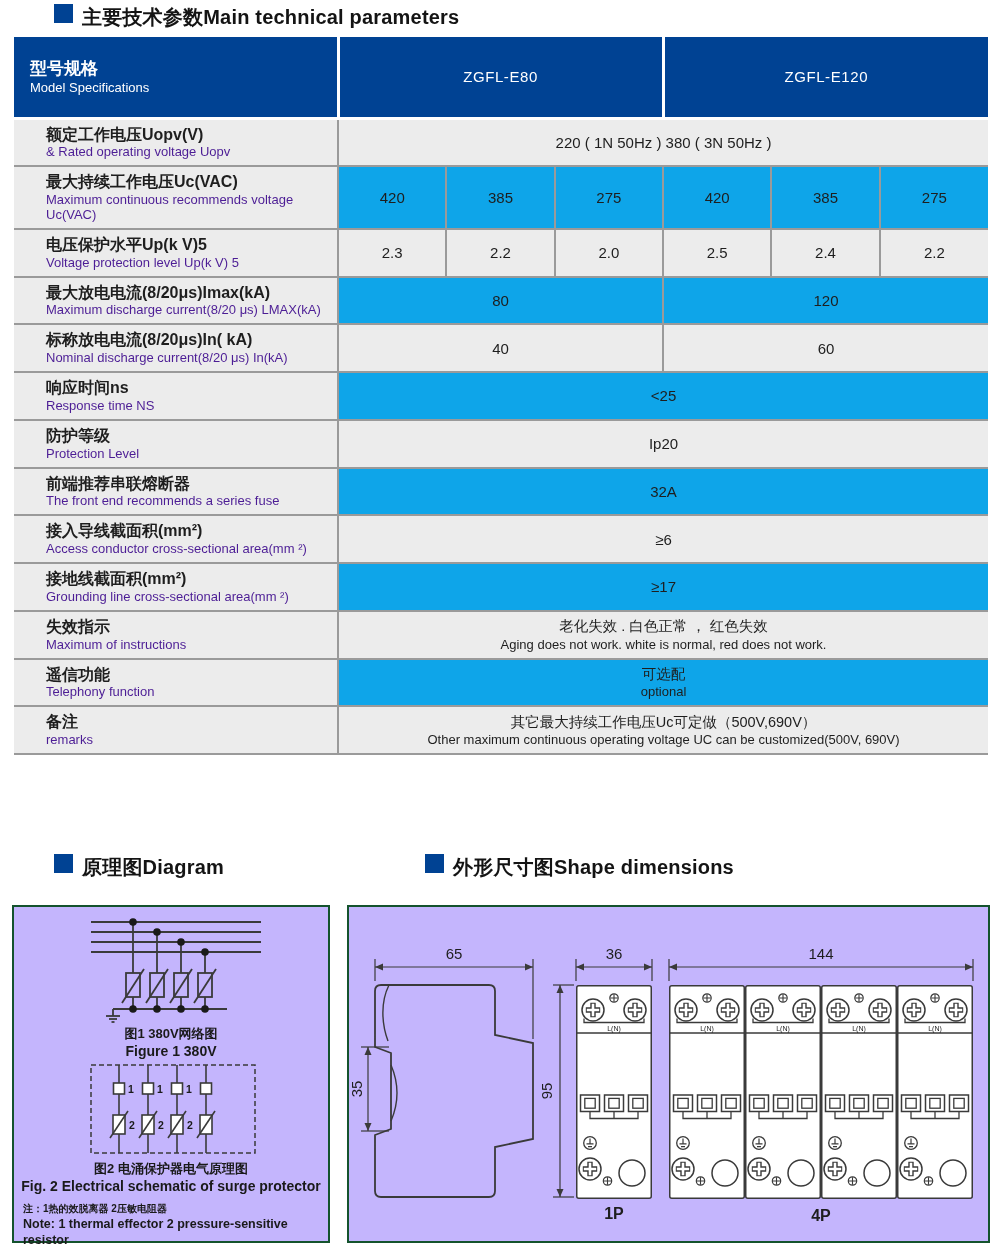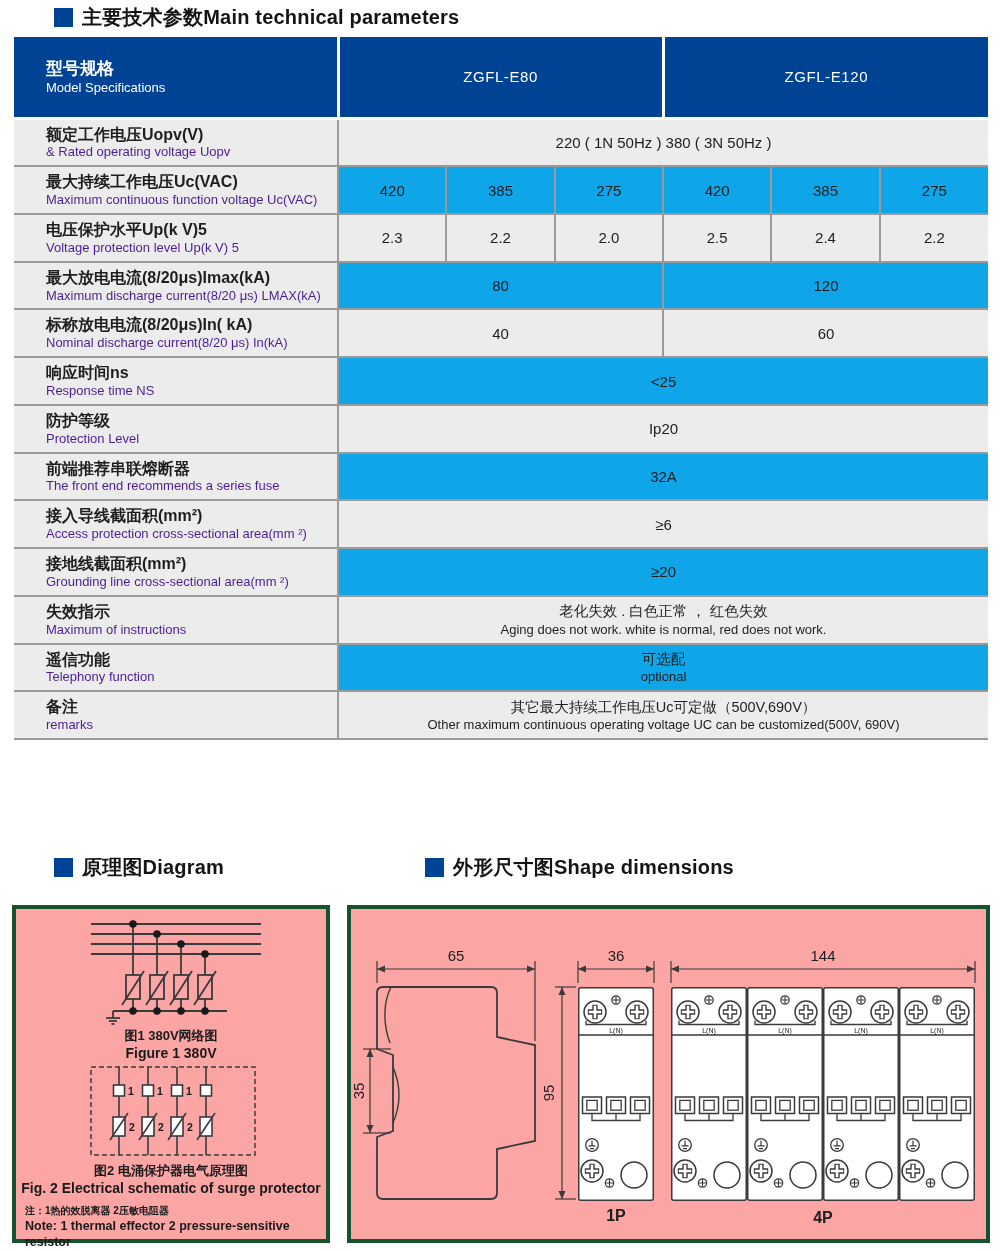--- a/index.html
+++ b/index.html
@@ -1,51 +1,51 @@
 <!DOCTYPE html>
 <html><head>
 <meta charset="utf-8">
 <style>
   * { margin:0; padding:0; box-sizing:border-box; }
   body { background:#fff; }
   .page {
     position:relative; width:1000px; height:1251px; background:#fff;
     font-family:"Liberation Sans", sans-serif; color:#222; overflow:hidden;
   }
-  .sec-head { position:absolute; display:flex; align-items:center; gap:9px;
+  .sec-head { position:absolute; display:flex; gap:9px;
     font-size:20px; font-weight:700; color:#141414; letter-spacing:.2px;padding-left:40px; }
   .sq { width:19px; height:19px; background:#004293; display:inline-block; flex:0 0 auto; }
 
   
   table.spec { position:absolute; left:14px; top:37px; width:974px;
     border-collapse:collapse; table-layout:fixed; }
   .spec th, .spec td { padding:0; vertical-align:middle; }
   .spec thead th { background:#004293; color:#fff; height:81px; }
   .spec thead th + th { border-left:3px solid #fff; }
   .spec thead th { border-bottom:3px solid #fff; }
-  .spec thead th.lblh { text-align:left; padding-left:32px; }
+  .spec thead th.lblh { text-align:left; padding-left:16px; }
   .lblh .cn { display:block; font-size:17px; font-weight:700; line-height:1.3; }
   .lblh .en { display:block; font-size:13px; font-weight:400; line-height:1.25; }
   .spec thead th.model { font-size:15px; font-weight:400; letter-spacing:.6px; text-align:center; }
   .spec tbody tr { height:42px; }
   .spec tbody th.lbl { background:#ececec; text-align:left; font-weight:400;
     padding:5px 8px 5px 32px; border-top:2px solid #9a9a9a; }
   .lbl .cn { display:block; font-size:16px; font-weight:700; color:#1e1e1e; line-height:1.3; }
   .lbl .en { display:block; font-size:13px; color:#4c1d95; line-height:1.15; }
   .spec tbody td { text-align:center; font-size:15px; color:#1e1e1e;
     border-top:2px solid #9a9a9a; border-left:2px solid #9a9a9a; }
   .spec tbody tr.gray td { background:#ececec; }
   .spec tbody tr.white td { background:#0ea5e9; }
   .spec tbody tr:first-child th, .spec tbody tr:first-child td { border-top:none; }
   .spec tbody tr:last-child th, .spec tbody tr:last-child td { border-bottom:2px solid #9a9a9a; }
   td .v-cn { display:block; font-size:14.5px; line-height:1.35; }
   td .v-en { display:block; font-size:13px; line-height:1.2; }
 
   
-  .box { position:absolute; border:4px solid #14532d; background:#fca5a5; }
+  .box { position:absolute; border:2px solid #14532d; background:#c4b5fd; }
   #diagram-box { left:12px; top:905px; width:318px; height:338px; }
   #dims-box   { left:347px; top:905px; width:643px; height:338px; }
   #fig1-svg { position:absolute; left:50%; top:4px; transform:translateX(-50%); }
   #fig2-svg { position:absolute; left:50%; top:156px; transform:translateX(-50%); }
   .figcap { position:absolute; left:0; right:0; text-align:center; }
   #cap1 { top:119px; } #cap2 { top:254px; }
   .figcap .c-cn { font-size:13px; font-weight:700; color:#1a1a1a; line-height:1.3; }
   .figcap .c-en { font-size:14px; font-weight:600; color:#1a1a1a; line-height:1.2; }
   .note { position:absolute; left:9px; top:295px; text-align:left; }
   .note .n-cn { font-size:10px; font-weight:700; color:#1a1a1a; line-height:1.35; }
@@ -82,21 +82,21 @@
       <tr class="gray">
         <th class="lbl">
             <span class="cn">额定工作电压Uopv(V)</span>
             <span class="en">&amp; Rated operating voltage Uopv</span>
           </th>
         <td colspan="6">220 ( 1N 50Hz )  380 ( 3N 50Hz )</td>
       </tr>
       <tr class="white">
         <th class="lbl">
             <span class="cn">最大持续工作电压Uc(VAC)</span>
-            <span class="en">Maximum continuous function voltage Uc(VAC)</span>
+            <span class="en">Maximum continuous recommends voltage Uc(VAC)</span>
           </th>
         <td>420</td>
         <td>385</td>
         <td>275</td>
         <td>420</td>
         <td>385</td>
         <td>275</td>
       </tr>
       <tr class="gray">
         <th class="lbl">
@@ -143,30 +143,30 @@
       <tr class="white">
         <th class="lbl">
             <span class="cn">前端推荐串联熔断器</span>
             <span class="en">The front end recommends a series fuse</span>
           </th>
         <td colspan="6">32A</td>
       </tr>
       <tr class="gray">
         <th class="lbl">
             <span class="cn">接入导线截面积(mm²)</span>
-            <span class="en">Access protection cross-sectional area(mm ²)</span>
+            <span class="en">Access conductor cross-sectional area(mm ²)</span>
           </th>
         <td colspan="6">≥6</td>
       </tr>
       <tr class="white">
         <th class="lbl">
             <span class="cn">接地线截面积(mm²)</span>
             <span class="en">Grounding line cross-sectional area(mm ²)</span>
           </th>
-        <td colspan="6">≥20</td>
+        <td colspan="6">≥17</td>
       </tr>
       <tr class="gray">
         <th class="lbl">
             <span class="cn">失效指示</span>
             <span class="en">Maximum of instructions</span>
           </th>
         <td colspan="6">
             <span class="v-cn">老化失效 . 白色正常 ， 红色失效</span>
             <span class="v-en">Aging does not work. white is normal, red does not work.</span>
           </td>

